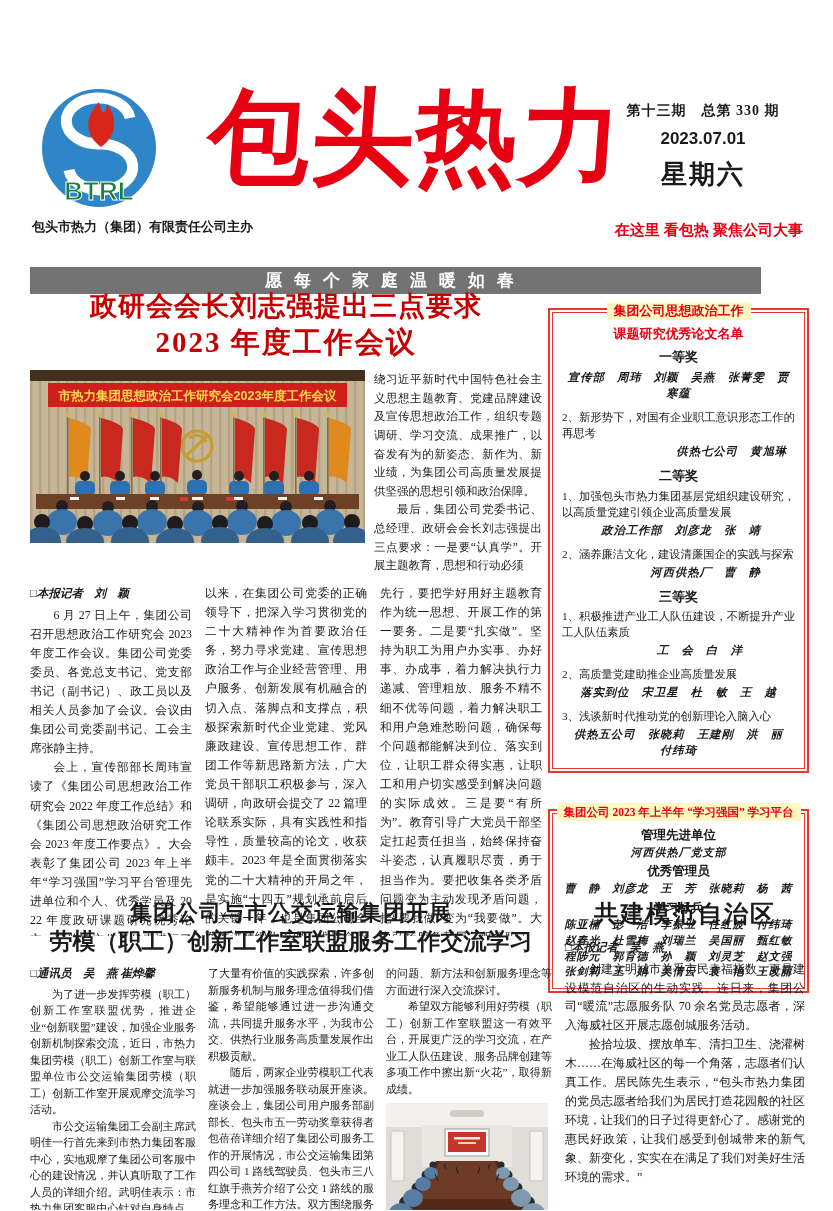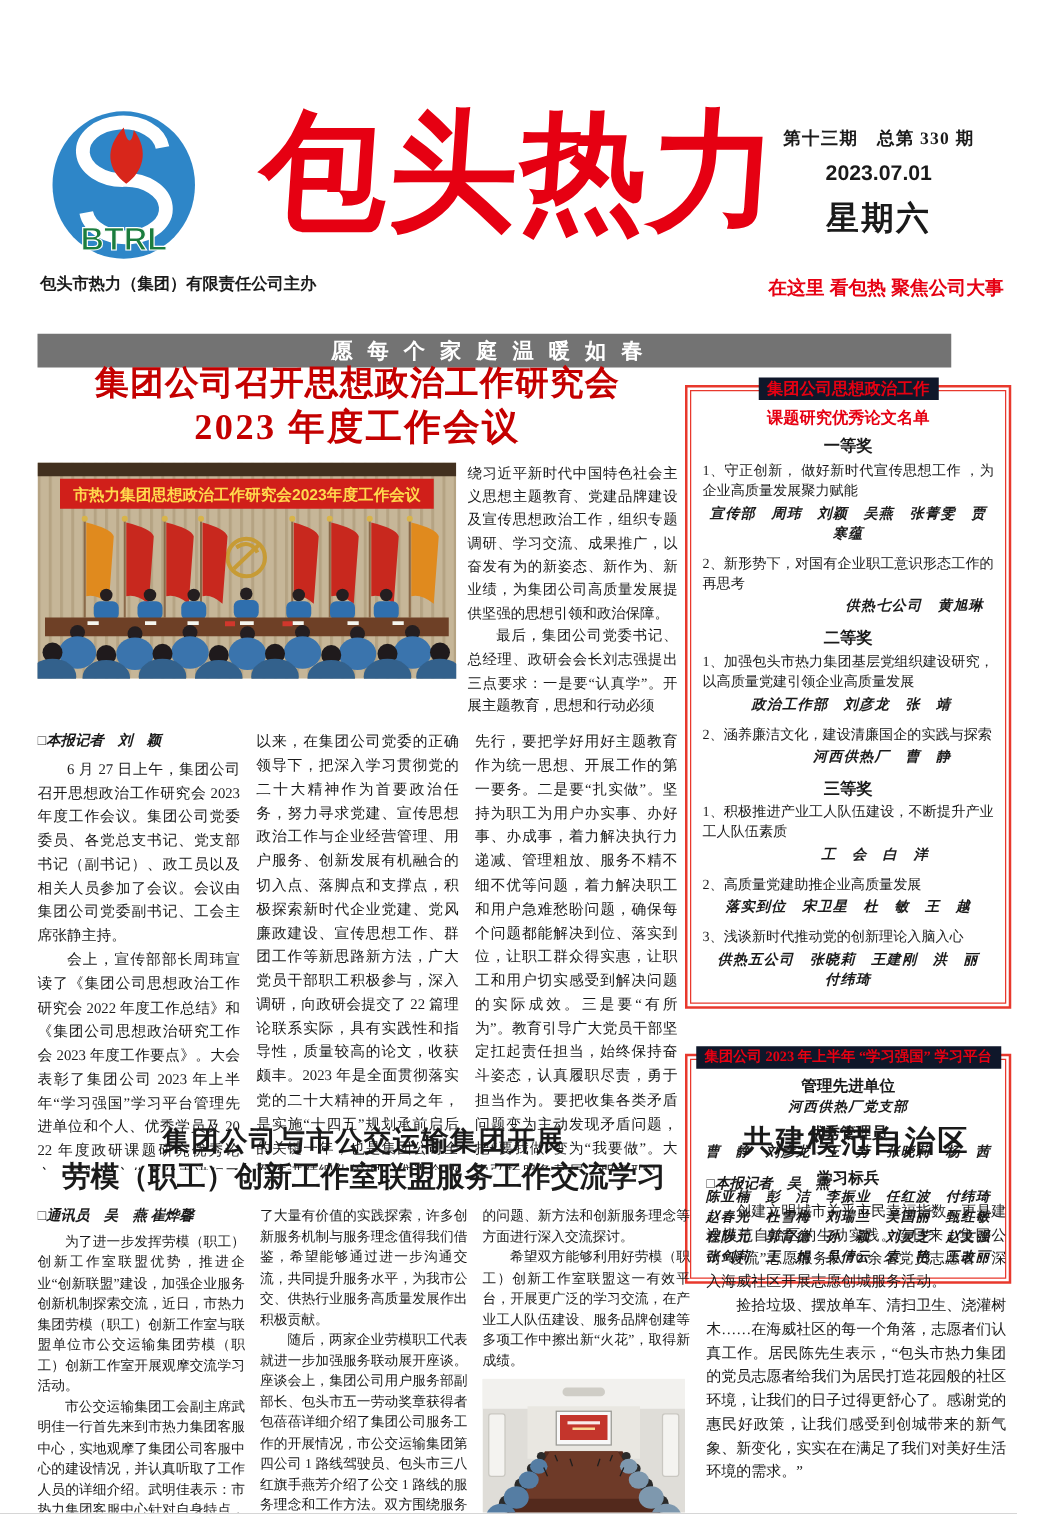--- a/index.html
+++ b/index.html
@@ -43,21 +43,21 @@
   p.no-indent { text-indent:0; }
   .byline { font-style:italic; font-size:11.5px; margin-bottom:3px; font-weight:bold; }
   
   .sidebar { position:absolute; top:290px; left:552px; width:253px; }
   .red-box {
     position:relative; border:1px solid #e8382d; outline:2px solid #e8382d; outline-offset:2px;
     padding:10px 9px 8px; background:#fff;
   }
   .box-legend {
     position:absolute; top:-11px; left:50%; transform:translateX(-50%);
-    background:#0f172a; padding:0 7px; color:#e60012; font-weight:bold;
+    background:#fef9c3; padding:0 7px; color:#e60012; font-weight:bold;
     white-space:nowrap; font-size:13px; line-height:18px;
   }
   .box-legend.small { font-size:11.5px; }
   .legend2 { text-align:center; color:#e60012; font-weight:bold; font-size:13px; margin:2px 0 4px; }
   .box1 { margin-top:22px; font-size:11.3px; line-height:1.42; }
   .grade-h { text-align:center; font-weight:bold; font-size:13px; margin:5px 0 2px; }
   .paper-t { text-align:justify; word-break:break-all; }
   .authors { font-style:italic; font-weight:bold; margin:2px 0 8px; letter-spacing:1px; }
   .a-center { text-align:center; }
   .a-right { text-align:right; padding-right:8px; }
@@ -98,21 +98,21 @@
       <div class="issue-week">星期六</div>
     </div>
     <div class="publisher">包头市热力（集团）有限责任公司主办</div>
     <div class="tagline">在这里 看包热 聚焦公司大事</div>
   </div>
 
   <div class="slogan-banner">愿每个家庭温暖如春</div>
 
   <div class="main-article">
     <div class="main-headline">
-      <div class="h-l1">集团公司召开思想政治工作研究会</div>
+      <div class="h-l1">政研会会长刘志强提出三点要求</div>
       <div class="h-l2">2023 年度工作会议</div>
     </div>
 
     <div class="photo-row">
 
       <svg width="335" height="173" viewBox="0 0 335 173">
         <defs>
           <pattern id="curt" width="9" height="12" patternUnits="userSpaceOnUse">
             <rect width="9" height="12" fill="#c6b698"></rect>
             <rect width="2.4" height="12" fill="#b5a383"></rect>
@@ -258,21 +258,20 @@
     </div>
   </div>
 
   <div class="sidebar">
 
     <div class="red-box box1">
       <div class="box-legend">集团公司思想政治工作</div>
       <div class="legend2">课题研究优秀论文名单</div>
 
       <div class="grade-h">一等奖</div>
-      <div class="paper-t">1、守正创新， 做好新时代宣传思想工作 ，为企业高质量发展聚力赋能</div>
       <div class="authors a-center">宣传部　周玮　刘颖　吴燕　张菁雯　贾寒蕴</div>
       <div class="paper-t">2、新形势下，对国有企业职工意识形态工作的再思考</div>
       <div class="authors a-right">供热七公司　黄旭琳</div>
 
       <div class="grade-h">二等奖</div>
       <div class="paper-t">1、加强包头市热力集团基层党组织建设研究，以高质量党建引领企业高质量发展</div>
       <div class="authors a-right pr2">政治工作部　刘彦龙　张　靖</div>
       <div class="paper-t">2、涵养廉洁文化，建设清廉国企的实践与探索</div>
       <div class="authors a-right pr2">河西供热厂　曹　静</div>
 

